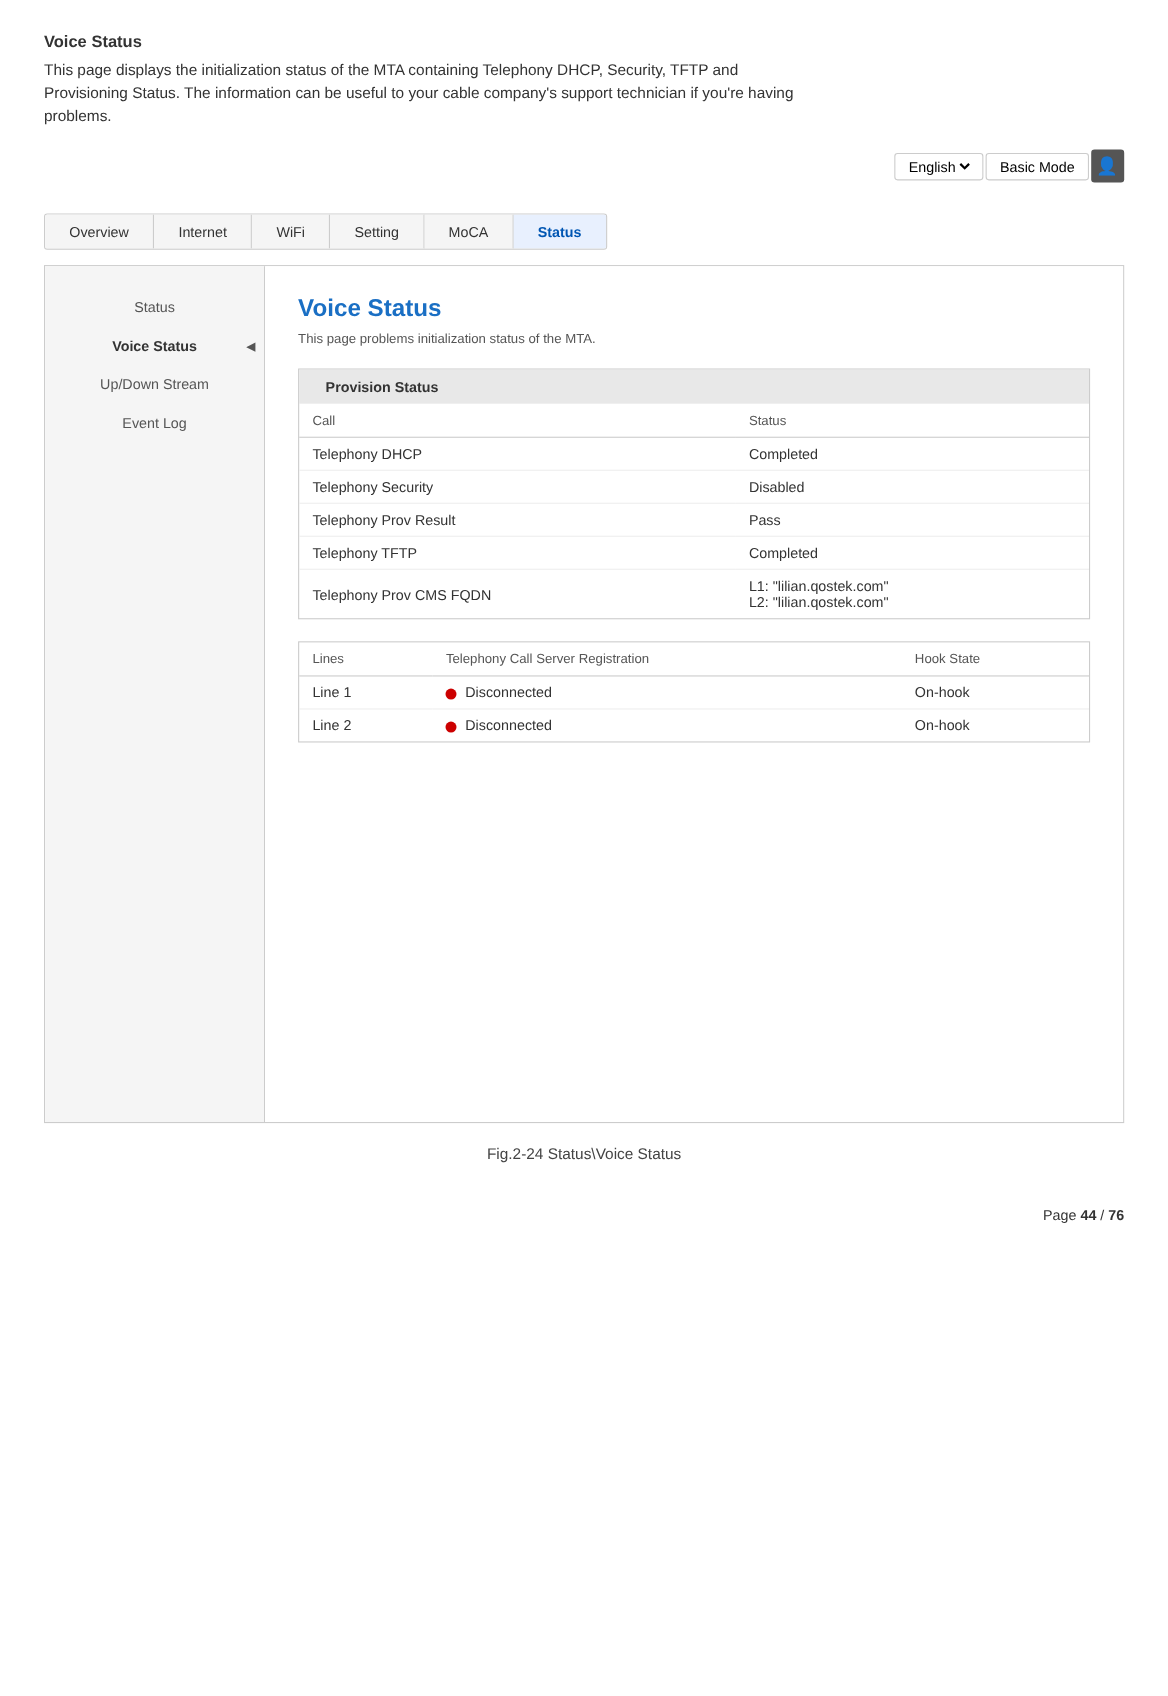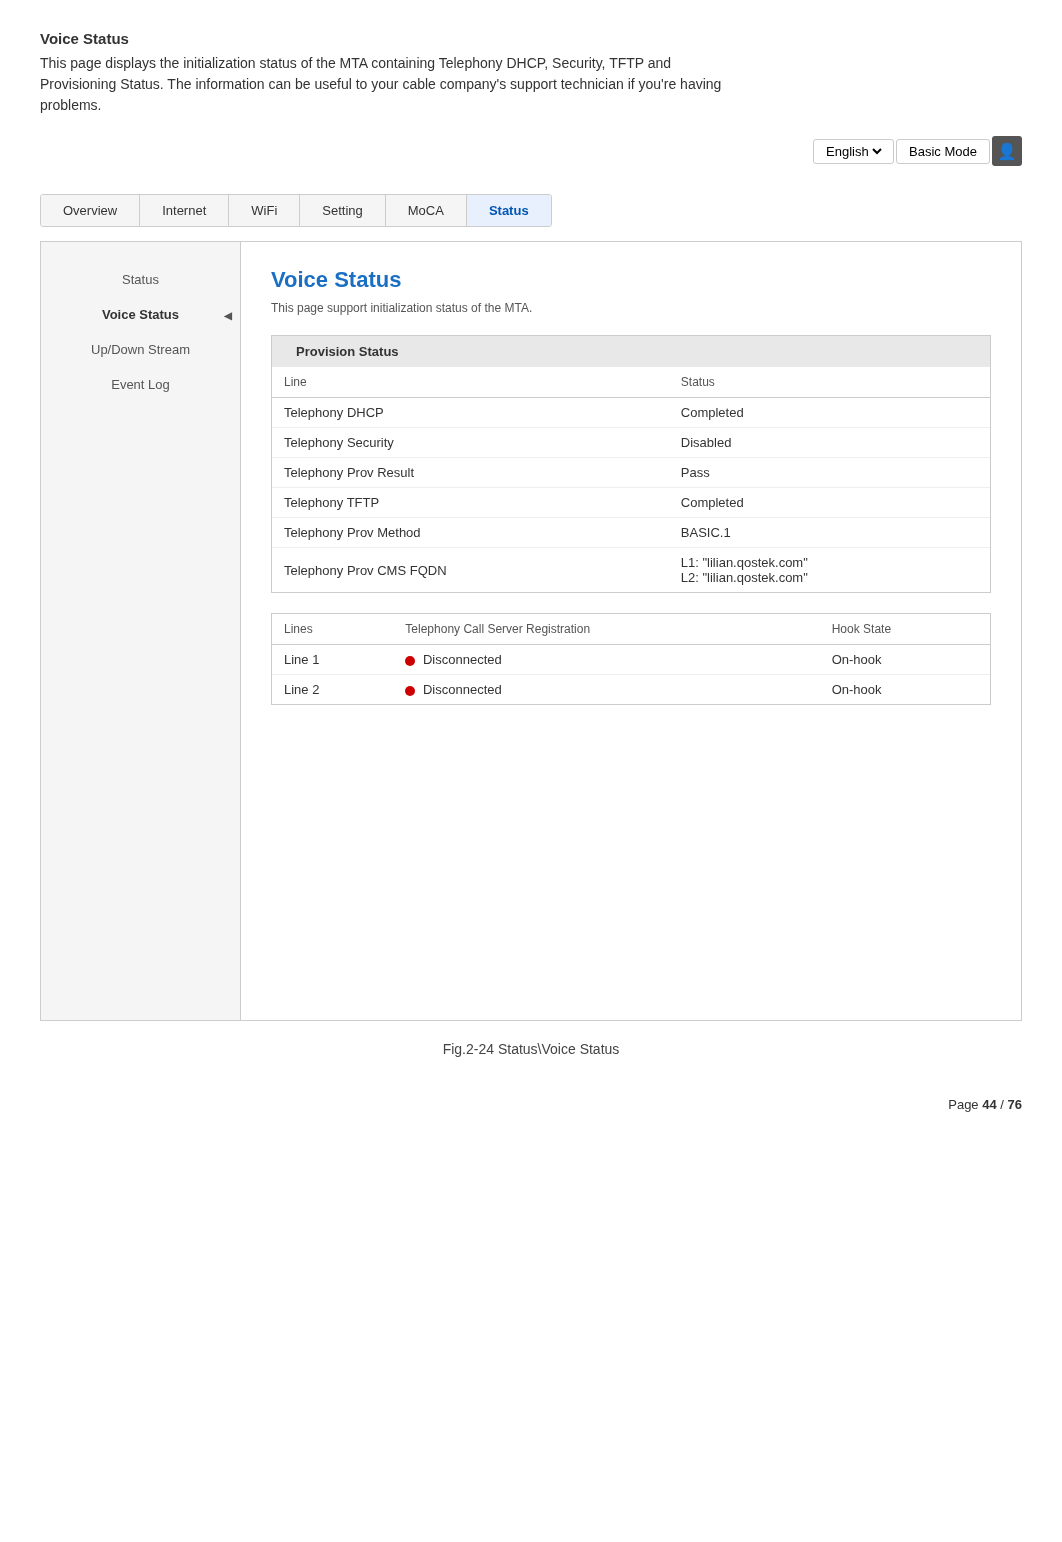--- a/index.html
+++ b/index.html
@@ -239,51 +239,47 @@
 
   <div class="sidebar">
     <div class="sidebar-item">Status</div>
     <div class="sidebar-item active">Voice Status</div>
     <div class="sidebar-item">Up/Down Stream</div>
     <div class="sidebar-item">Event Log</div>
   </div>
 
   <div class="content-area">
     <div class="content-title">Voice Status</div>
-    <div class="content-subtitle">This page support initialization status of the MTA.</div>
+    <div class="content-subtitle">This page problems initialization status of the MTA.</div>
 
     <div class="section-wrapper">
       <div class="section-wrapper-header">Provision Status</div>
       <table class="inner-table">
         <thead>
           <tr>
-            <th>Line</th>
+            <th>Call</th>
             <th>Status</th>
           </tr>
         </thead>
         <tbody>
           <tr>
             <td>Telephony DHCP</td>
             <td>Completed</td>
           </tr>
           <tr>
             <td>Telephony Security</td>
             <td>Disabled</td>
           </tr>
           <tr>
             <td>Telephony Prov Result</td>
             <td>Pass</td>
           </tr>
           <tr>
             <td>Telephony TFTP</td>
             <td>Completed</td>
-          </tr>
-          <tr>
-            <td>Telephony Prov Method</td>
-            <td>BASIC.1</td>
           </tr>
           <tr>
             <td>Telephony Prov CMS FQDN</td>
             <td>
               <div>L1: "lilian.qostek.com"</div>
               <div>L2: "lilian.qostek.com"</div>
             </td>
           </tr>
         </tbody>
       </table>

